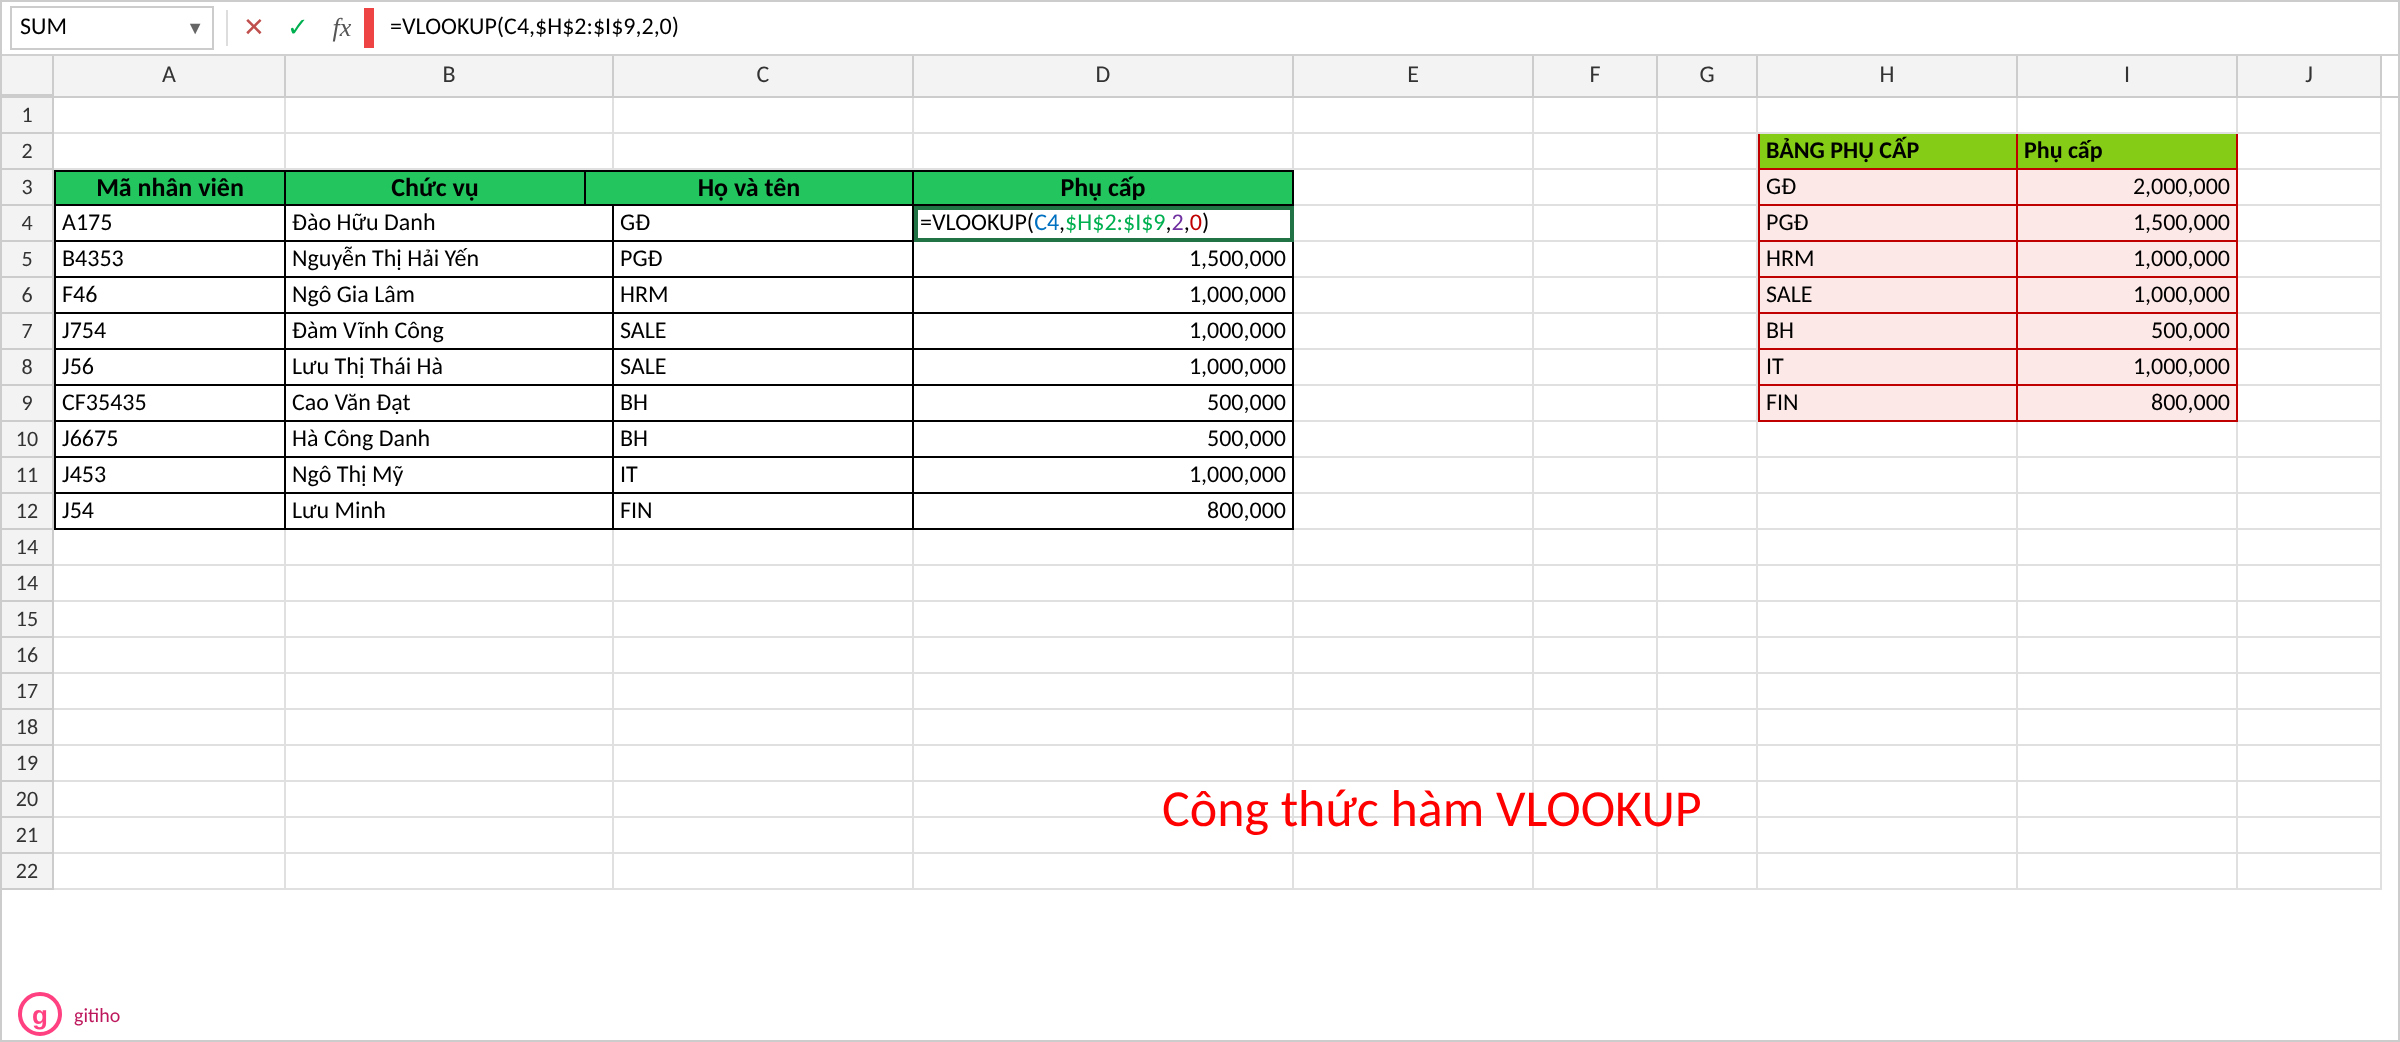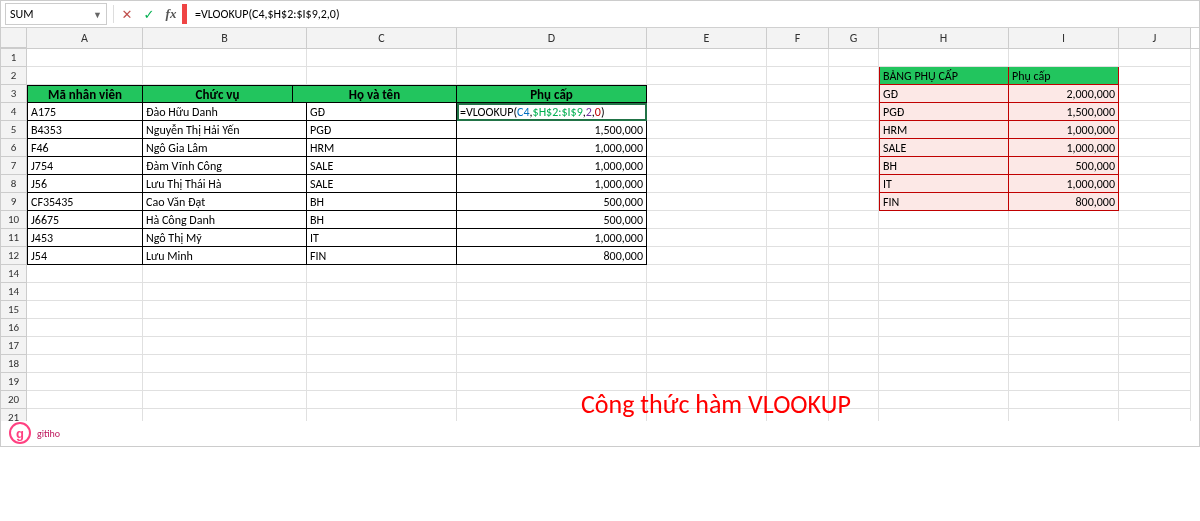--- a/index.html
+++ b/index.html
@@ -1,21 +1,21 @@
 <!DOCTYPE html>
 <html><head>
 <meta charset="utf-8">
 <style>
 html,body{margin:0;padding:0;font-family:Calibri,Arial,sans-serif;font-size:13px;color:#000;background:#fff;user-select:none;overflow:hidden}
-.app{width:1200px;height:447px;position:relative;background:#fff;border:1px solid #ccc;box-sizing:border-box}
+.app{width:1200px;height:521px;position:relative;background:#fff;border:1px solid #ccc;box-sizing:border-box}
 
 .fbar{height:26px;display:flex;align-items:center;border-bottom:1px solid #d0d0d0;background:#fff}
 .namebox{width:92px;height:20px;border:1px solid #ccc;margin:0 4px;padding:0 4px;display:flex;align-items:center;font-size:12px;background:#fff}
 .namebox .dd{margin-left:auto;color:#666;font-size:9px}
-.fx-btn{width:22px;height:20px;display:flex;align-items:center;justify-content:center;color:#555;font-weight:bold}
+.fx-btn{width:22px;height:20px;display:flex;align-items:center;justify-content:center;color:#555;font-weight:normal}
 .fx-btn.cancel{color:#c0504d;font-weight:normal}
 .fx-btn.accept{color:#00b050;font-weight:normal}
 .fx-italic{font-style:italic;font-family:'Times New Roman',serif;color:#555}
 .formula-input{flex:1;height:20px;padding:0 8px;display:flex;align-items:center;font-size:12px;border-left:5px solid #ef4444}
 
 .grid{position:relative;width:100%;height:calc(100% - 26px - 26px);overflow:hidden;background:#fff}
 .cols{display:flex;height:20px;border-bottom:1px solid #ccc}
 .corner{width:26px;height:20px;background:#f3f3f3;border-right:1px solid #ccc;border-bottom:1px solid #ccc;box-sizing:border-box}
 .colh{height:20px;background:#f3f3f3;border-right:1px solid #ccc;display:flex;align-items:center;justify-content:center;font-size:12px;color:#333;box-sizing:border-box}
 .body{position:relative}
@@ -25,21 +25,21 @@
 
 .cA{width:116px}.cB{width:164px}.cC{width:150px}.cD{width:190px}.cE{width:120px}.cF{width:62px}.cG{width:50px}.cH{width:130px}.cI{width:110px}.cJ{width:72px}
 
 .yellow{background:#22c55e;font-weight:bold;border-right:1px solid #000!important;border-bottom:1px solid #000!important;border-top:1px solid #000;justify-content:center;font-size:13px}
 .tbl{border-right:1px solid #000!important;border-bottom:1px solid #000!important}
 .tbl-l{border-left:1px solid #000}
 .num{justify-content:flex-end}
 
 .lk{background:#fce8e6;border-right:1px solid #c00000!important;border-bottom:1px solid #c00000!important}
 .lk-l{border-left:1px solid #c00000}
-.lk-head{background:#22c55e;font-weight:normal}
+.lk-head{background:#84cc16;font-weight:bold}
 
 .active{outline:2px solid #217346;outline-offset:-2px;background:#fff}
 
 .tooltip{position:absolute;left:490px;top:66px;background:#fffff0;border:1px solid #b0b0b0;font-size:11px;padding:2px 6px;color:#444;box-shadow:1px 1px 2px rgba(0,0,0,.15);z-index:5}
 .tooltip b{font-weight:bold}
 
 .tok-blue{color:#0070c0}
 .tok-red{color:#c00000}
 .tok-green{color:#00b050}
 .tok-purple{color:#7030a0}

